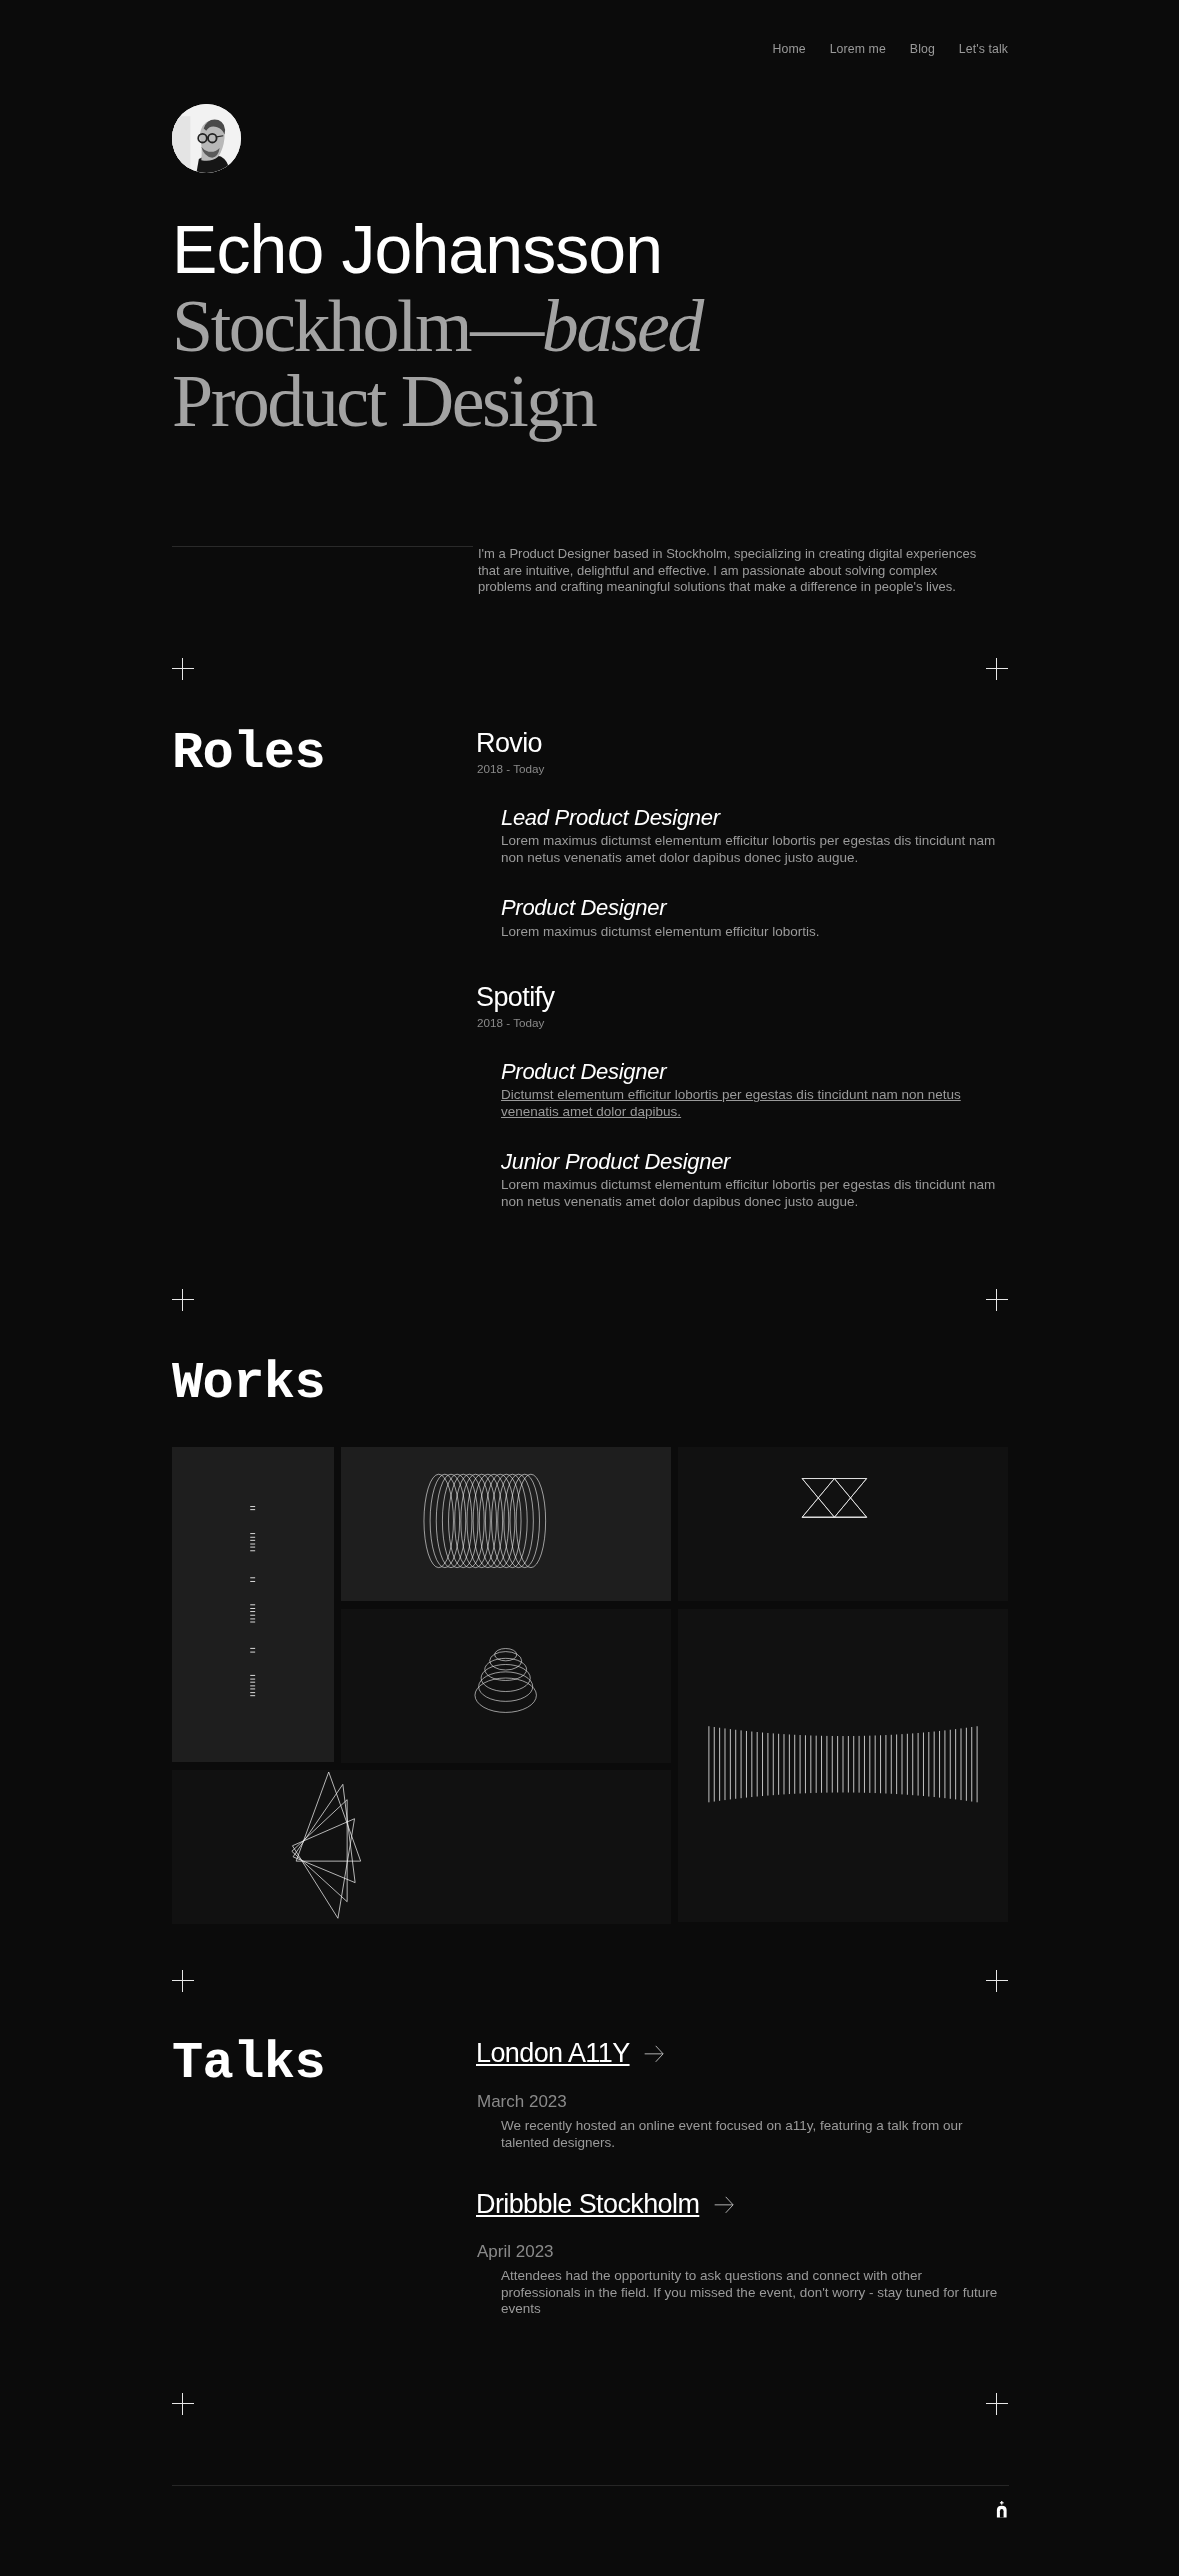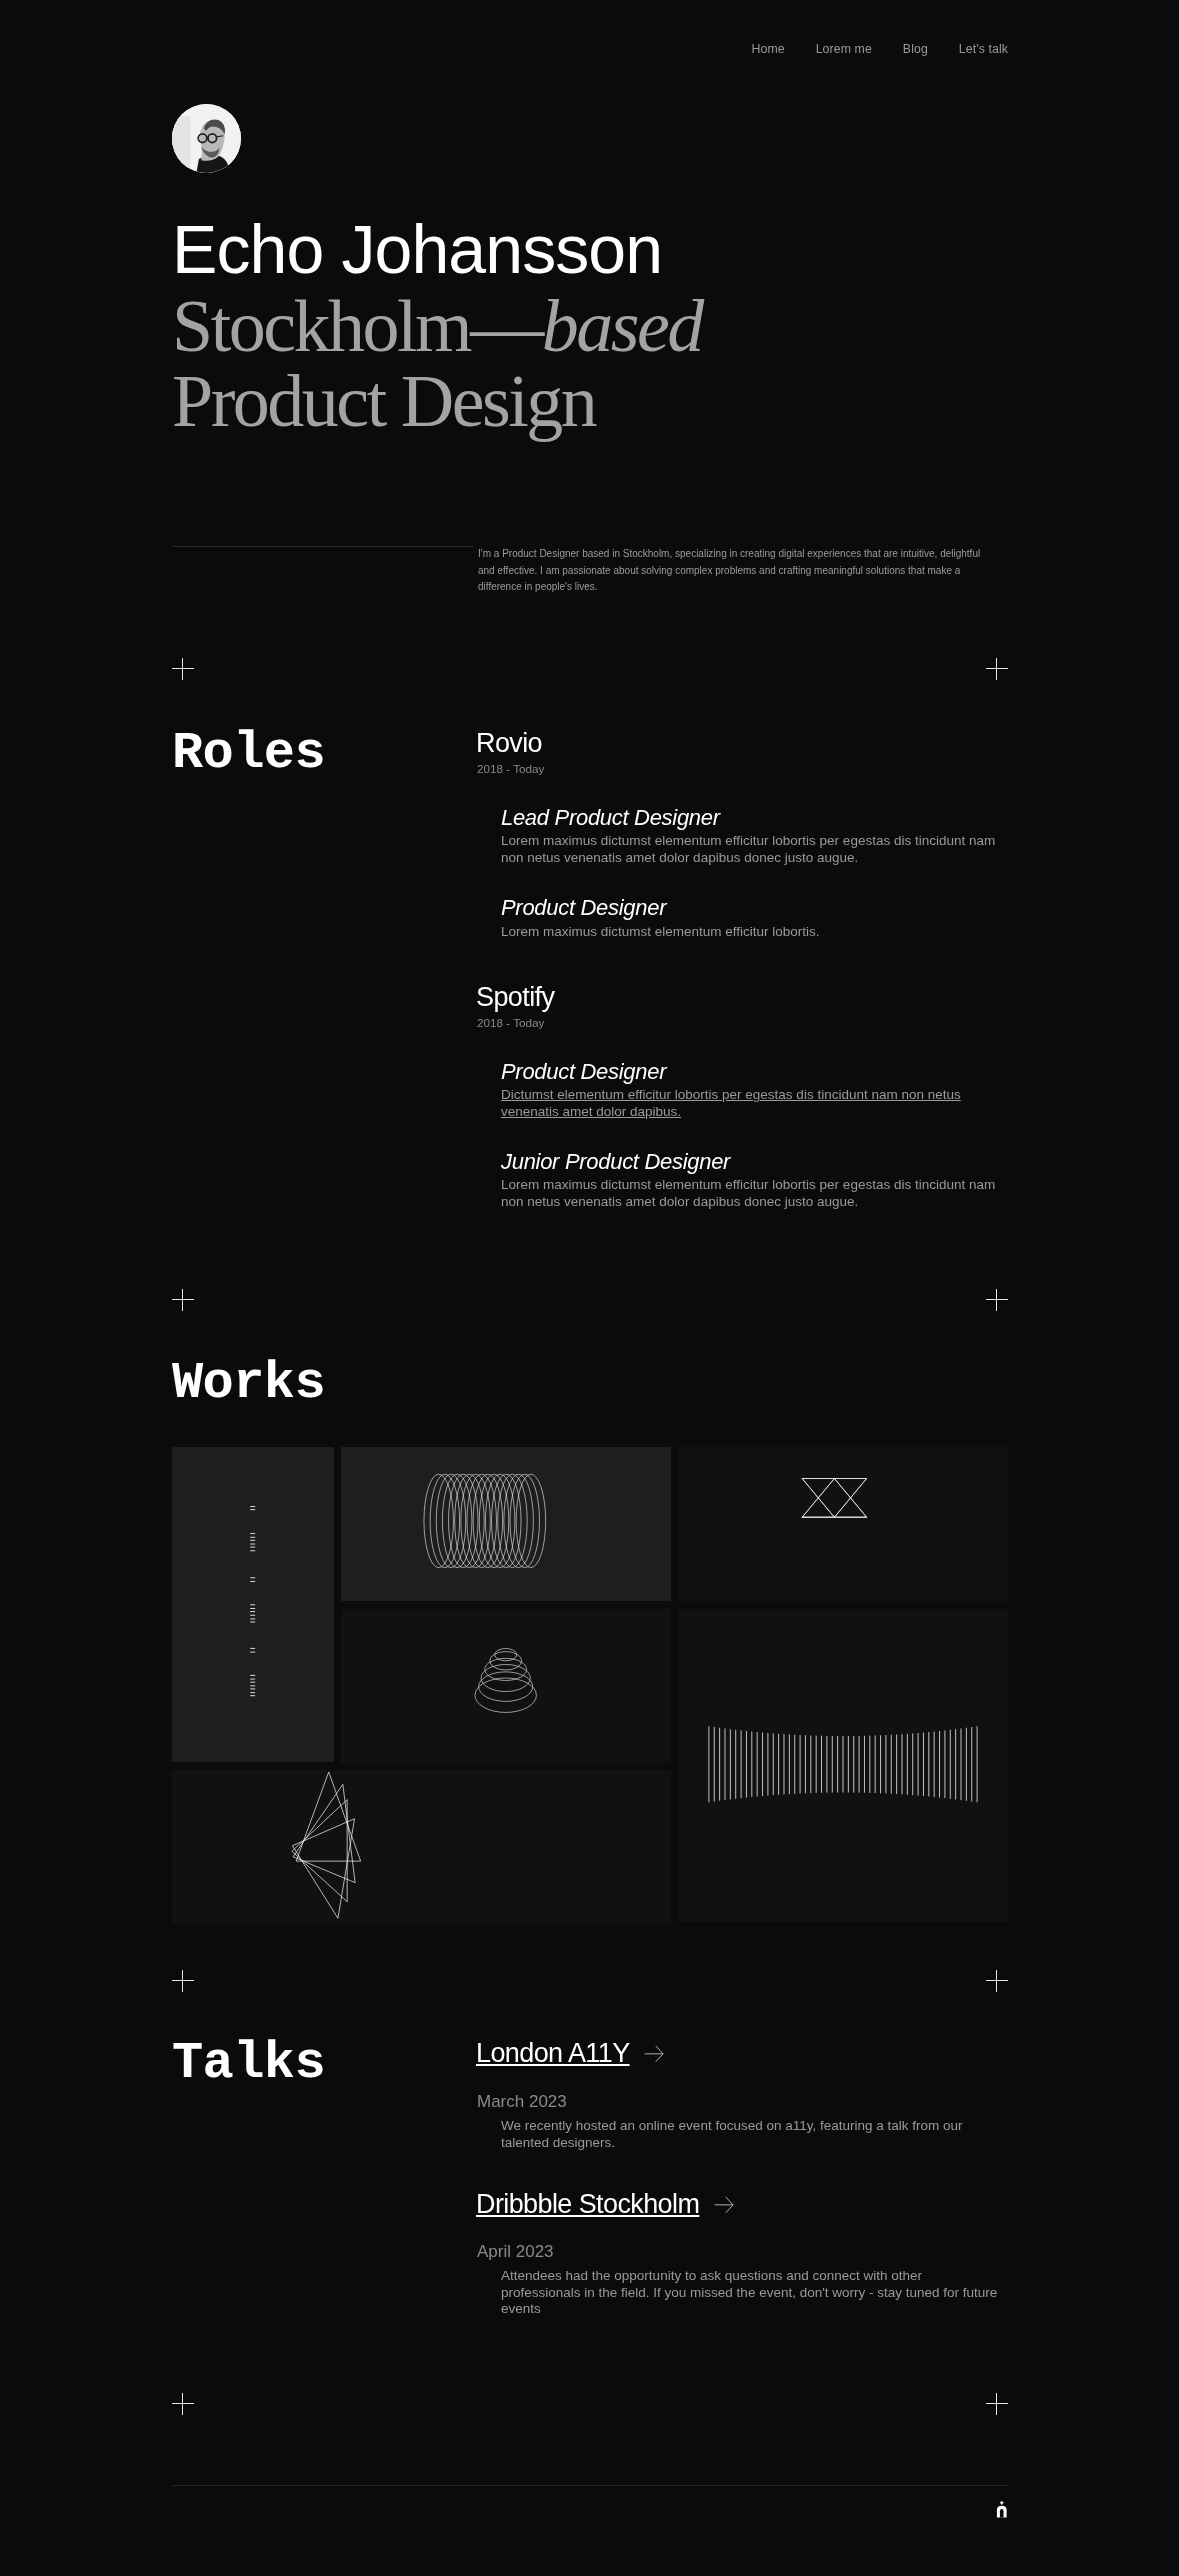--- a/index.html
+++ b/index.html
@@ -1,25 +1,25 @@
 <!DOCTYPE html>
 <html style="font-size:9.8px"><head>
 <meta charset="utf-8">
 <style>
   * { box-sizing: border-box; margin: 0; padding: 0; }
   html, body { background: #0b0b0b; }
   body { width: 1180px; height: 2576px; position: relative; color: #fff; font-family: "Liberation Sans", "DejaVu Sans", sans-serif; overflow: hidden; }
-  .nav { position: absolute; top: 42px; right: 172px; display: flex; gap: 7px; }
+  .nav { position: absolute; top: 42px; right: 172px; display: flex; gap: 0; }
   .nav a { color: #9a9a9a; font-size: 12.3px; text-decoration: none; margin-left: 24px; letter-spacing: 0.1px; }
   .avatar { position: absolute; left: 172px; top: 104px; width: 69px; height: 69px; border-radius: 50%; overflow: hidden; background: #f4f4f4; }
   .hero-name { position: absolute; left: 172px; top: 215px; font-size: 68px; font-weight: 400; line-height: 1; letter-spacing: -0.9px; color: #fff; font-family: "Liberation Sans", sans-serif; }
   .hero-sub { position: absolute; left: 172px; font-family: "Liberation Serif", "DejaVu Serif", serif; font-size: 74px; color: #a3a3a3; font-weight: 400; letter-spacing: -2.5px; line-height: 1; }
   .hero-sub i { font-style: italic; }
   .divider-short { position: absolute; left: 172px; top: 546px; width: 301px; height: 1.2px; background: #2a2a2a; }
-  .intro { position: absolute; left: 478px; top: 546px; width: 504px; font-size: 10px; line-height: 16.6px; color: #9c9c9c; }
+  .intro { position: absolute; left: 478px; top: 546px; width: 504px; font-size: 13px; line-height: 16.6px; color: #9c9c9c; }
   .plus { position: absolute; width: 22px; height: 22px; }
   .plus::before { content: ""; position: absolute; left: 10.4px; top: 0; width: 0.9px; height: 22px; background: #e8e8e8; }
   .plus::after { content: ""; position: absolute; left: 0; top: 10.4px; width: 22px; height: 0.9px; background: #e8e8e8; }
   .section-title { position: absolute; left: 172px; font-family: Liberation Mono, monospace; font-size: 52px; color: #fff; letter-spacing: -0.6px; line-height: 1; }
   .company { position: absolute; left: 476px; font-size: 27px; color: #fff; letter-spacing: -0.6px; line-height: 1; }
   .period { position: absolute; left: 477px; font-size: 11.7px; color: #8a8a8a; }
   .role-title { position: absolute; left: 501px; font-size: 22px; font-style: italic; color: #fff; letter-spacing: -0.3px; }
   .role-desc { position: absolute; left: 501px; width: 504px; font-size: 13.5px; line-height: 16.6px; color: #9a9a9a; }
   .tile { position: absolute; background: #111; overflow: hidden; }
   .tile.light { background: #1e1e1e; }

